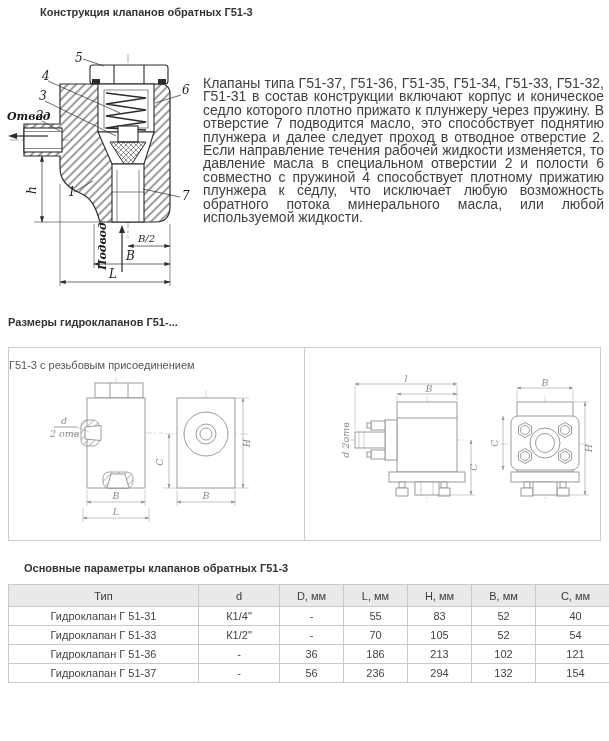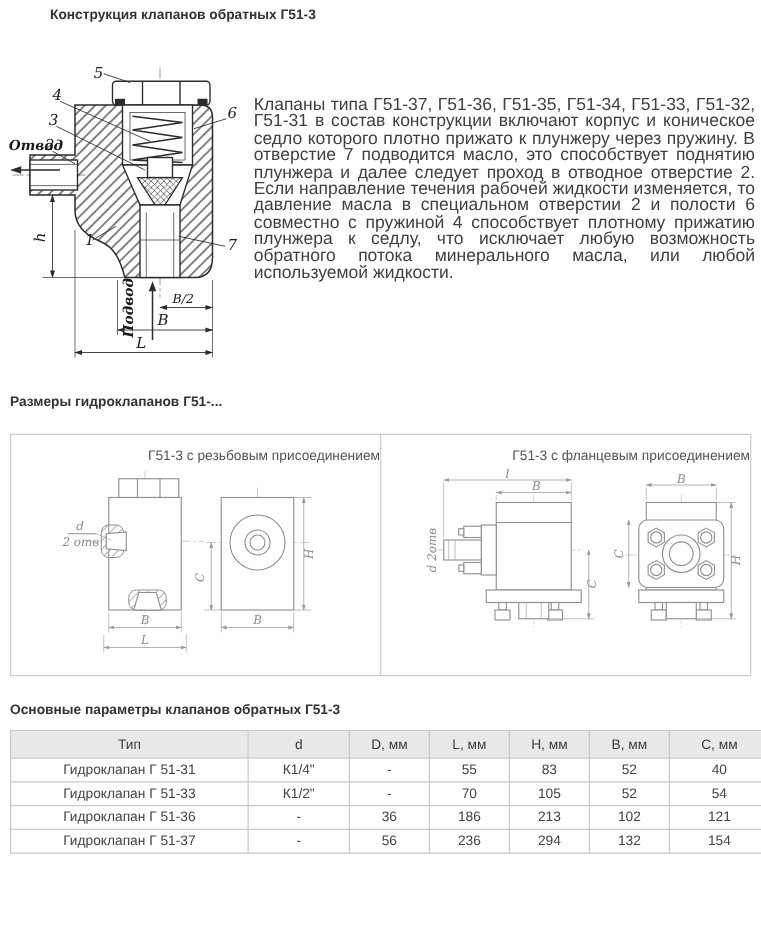--- a/index.html
+++ b/index.html
@@ -4,33 +4,33 @@
 <style>
   html,body{margin:0;padding:0;}
   body{
     width:609px;height:741px;position:relative;background:#ffffff;
     font-family:"Liberation Sans","DejaVu Sans",sans-serif;color:#404040;
     overflow:hidden;
   }
   .sec-title{position:absolute;font-size:11px;font-weight:bold;color:#333;white-space:nowrap;}
   #title-construction{left:8px;top:6px;margin-left:32px;}
   #title-dimensions{left:8px;top:316px;text-align:center;}
-  #title-parameters{left:8px;top:562px;}
+  #title-parameters{left:24px;top:562px;}
   .desc{
     position:absolute;left:203px;top:77px;width:401px;
     font-size:14px;line-height:13.4px;text-align:justify;color:#3f3f3f;
   }
   .main-drawing{position:absolute;left:6px;top:40px;}
   .dims-box{
     position:absolute;left:8px;top:347px;width:591px;height:192px;
     border:1px solid #cccccc;display:flex;background:#fff;box-sizing:content-box;
   }
   .half{flex:1 1 50%;position:relative;}
   .half.left-half{border-right:1px solid #cccccc;}
-  .caption{position:absolute;top:11px;left:0;width:100%;text-align:right;font-size:11px;color:#555;}
+  .caption{position:absolute;top:11px;left:0;width:100%;text-align:left;font-size:11px;color:#555;}
   .sub-svg{position:absolute;left:50%;transform:translateX(-50%);top:26px;}
   table.params{
     position:absolute;left:8px;top:584px;width:608px;border-collapse:collapse;
     font-size:11px;color:#444;table-layout:fixed;
   }
   table.params th,table.params td{
     border:1px solid #c9c9c9;text-align:center;vertical-align:middle;
     padding:0;height:18px;font-weight:normal;overflow:hidden;white-space:nowrap;
   }
   table.params th{background:#e9e9e9;height:21px;color:#3c3c3c;}
@@ -194,21 +194,20 @@
         <line class="gdim" x1="234" y1="24" x2="234" y2="114" marker-start="url(#mg)" marker-end="url(#mg)"></line>
         <text class="glbl tam" transform="rotate(-90 241 69)" x="241" y="69">H</text>
         <line class="gth" x1="168" y1="116" x2="168" y2="132"></line>
         <line class="gth" x1="226" y1="116" x2="226" y2="132"></line>
         <line class="gdim" x1="168" y1="128" x2="226" y2="128" marker-start="url(#mg)" marker-end="url(#mg)"></line>
         <text class="glbl tam" x="197" y="125">B</text>
       </svg>
     </div>
 
     <div class="half">
-      <div class="caption">Г51-3 с фланцевым присоединением</div>
       <svg class="sub-svg" width="296" height="158" viewBox="0 0 296 158">
 
         <line class="gcl" x1="122" y1="22" x2="122" y2="128"></line>
         <line class="gcl" x1="42" y1="66" x2="160" y2="66"></line>
         <rect class="gf" x="92" y="28" width="60" height="70"></rect>
         <line class="g" x1="92" y1="44" x2="152" y2="44"></line>
         <rect class="gf" x="80" y="46" width="12" height="40"></rect>
         <rect class="gf" x="66" y="47" width="14" height="9"></rect>
         <rect class="gf" x="62" y="49" width="4" height="5"></rect>
         <rect class="gf" x="66" y="76" width="14" height="9"></rect>

